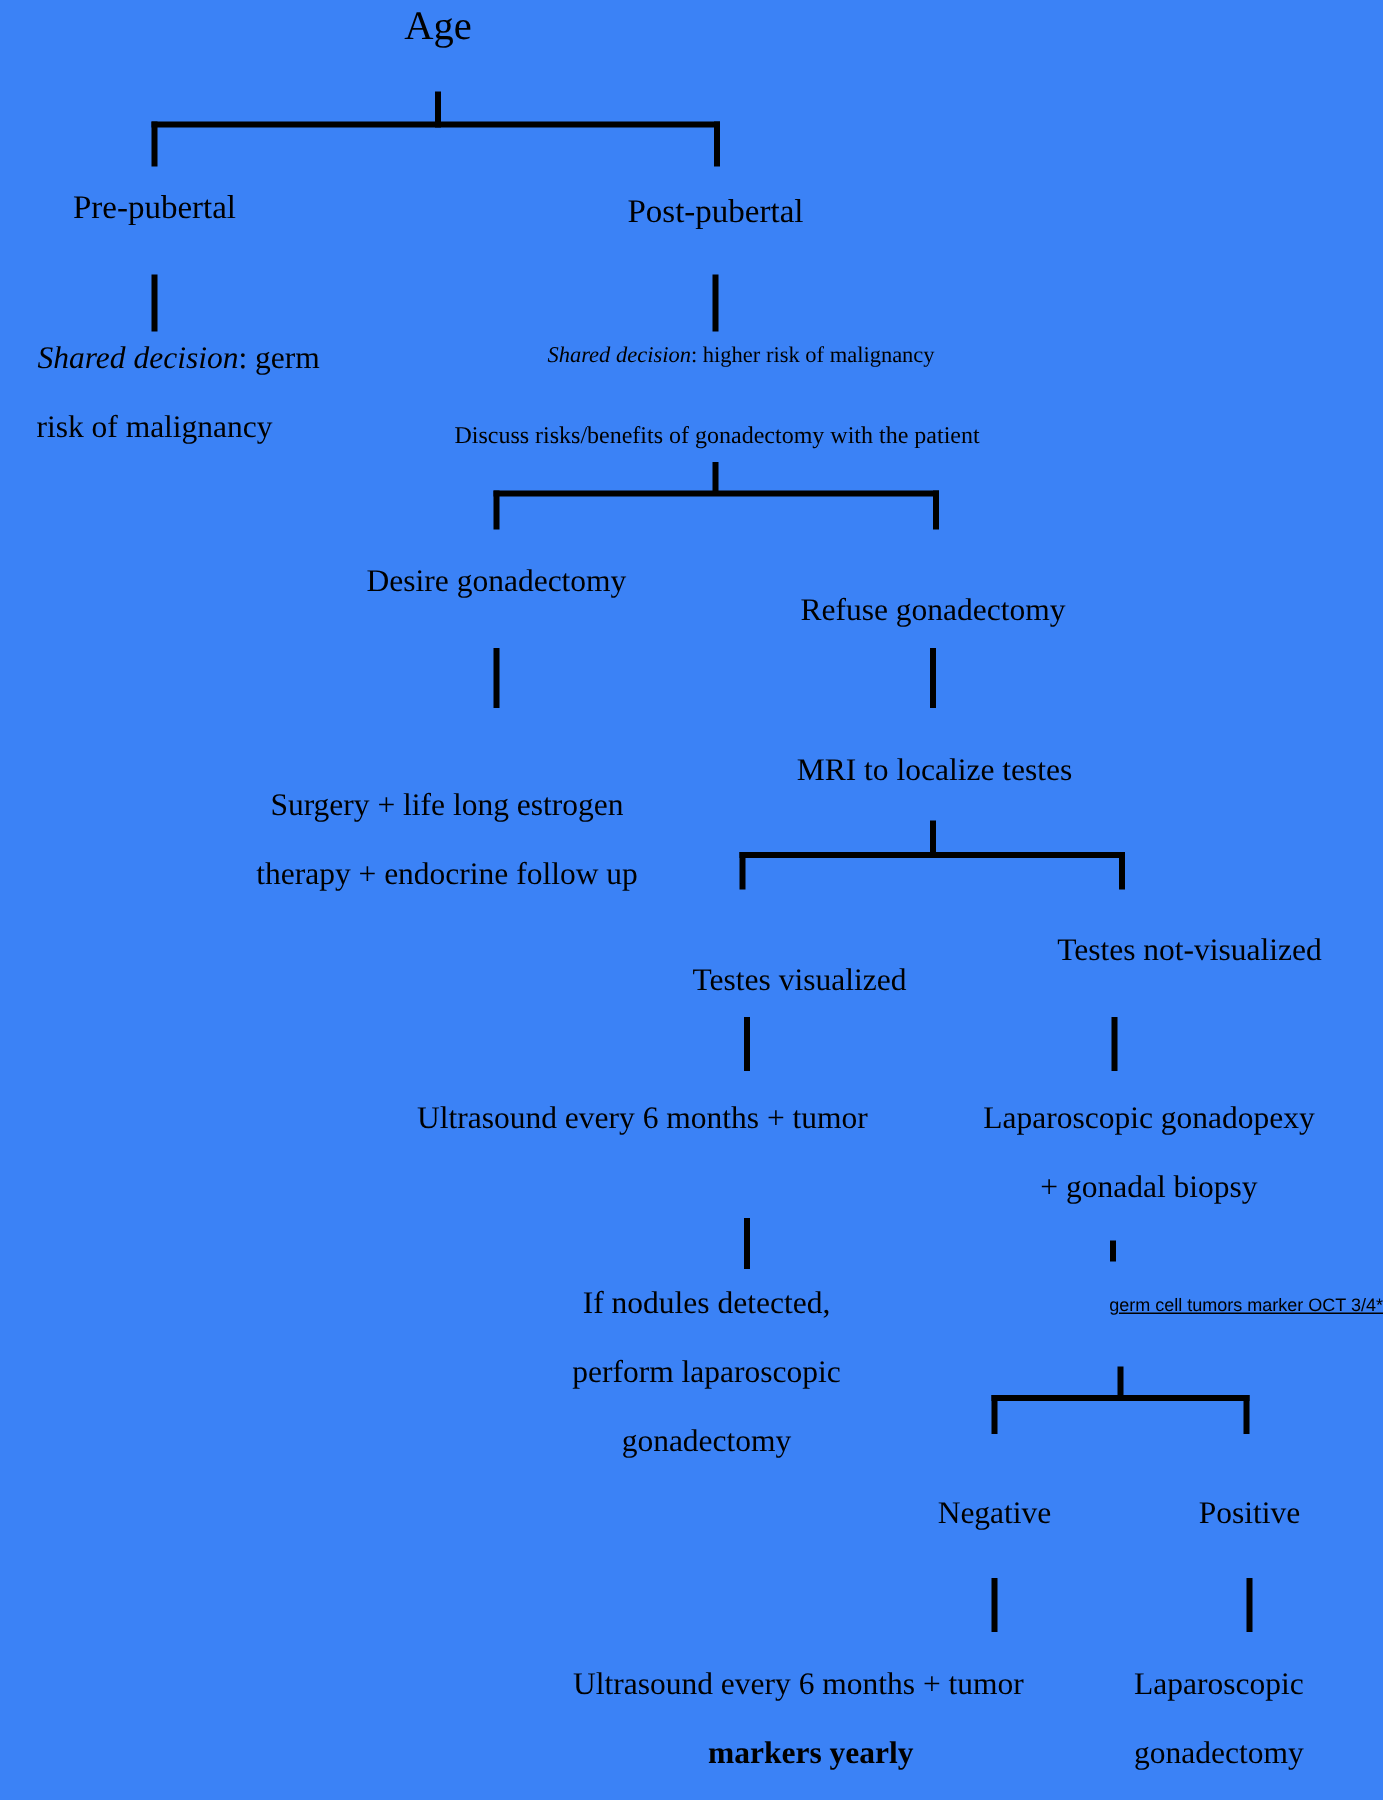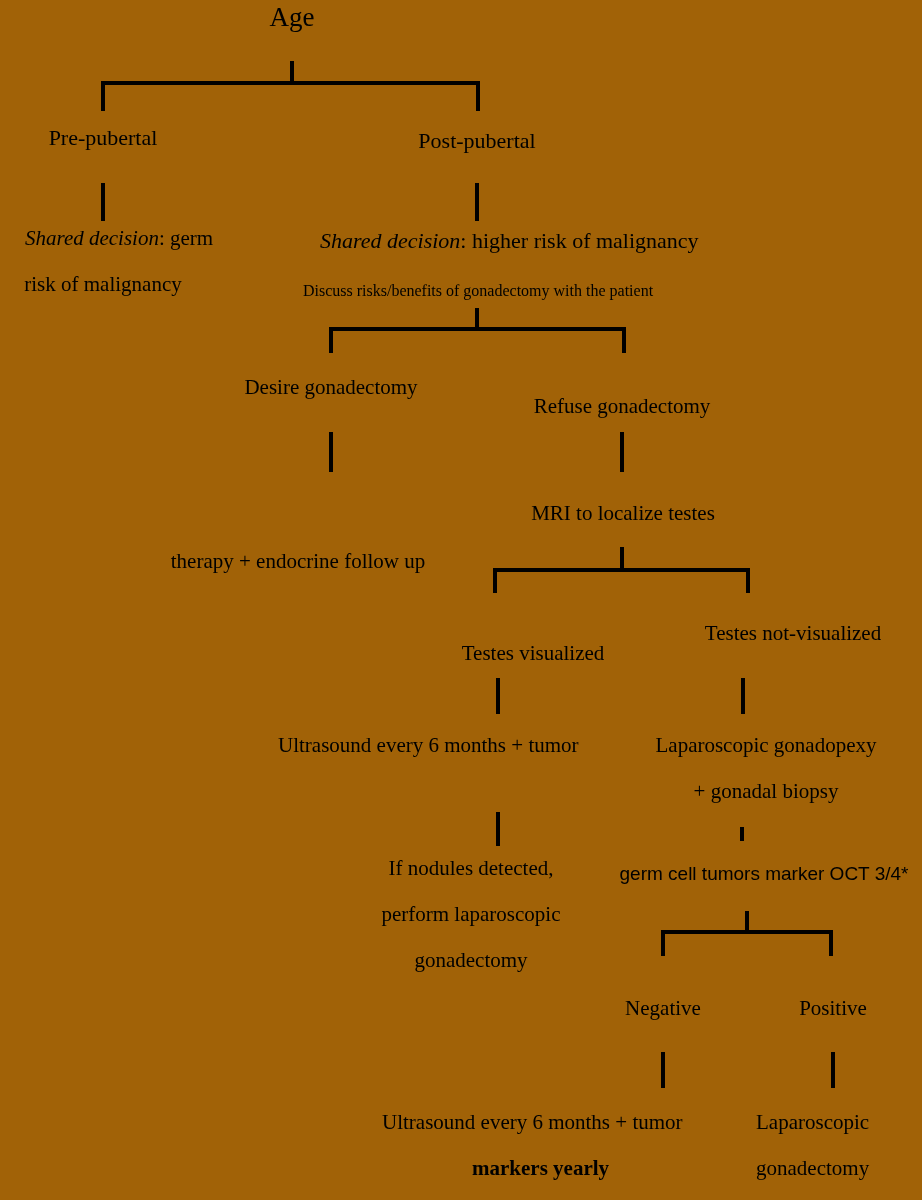--- a/index.html
+++ b/index.html
@@ -5,21 +5,21 @@
 <style>
   html, body {
     margin: 0;
     padding: 0;
     background: #ffffff;
   }
   #canvas {
     position: relative;
     width: 922px;
     height: 1200px;
-    background: #a16207;
+    background: #3b82f6;
     overflow: hidden;
     font-family: "Liberation Serif", "DejaVu Serif", serif;
     color: #000000;
   }
   .node {
     position: absolute;
     text-align: center;
     color: #000;
     line-height: 1.0;
     white-space: nowrap;
@@ -80,21 +80,21 @@
   </div>
 
   <div class="vline" style="left:101px; top:183px; width:4px; height:38px;"></div>
   <div class="vline" style="left:475px; top:183px; width:4px; height:38px;"></div>
 
   <div class="node" style="left:-7px; top:228px; width:220px; font-size:21px;">
     <span class="ln"><span class="it">Shared decision</span><span>: germ</span></span>
     <span class="ln" style="margin-top:25px;">risk of malignancy</span>
   </div>
 
-  <div class="node" style="left:288px; top:230px; width:380px; font-size:22px;">
+  <div class="node" style="left:288px; top:230px; width:380px; font-size:15px;">
     <span class="ln"><span class="it">Shared decision</span><span>: higher risk of malignancy</span></span>
   </div>
 
   <div class="node" style="left:282px; top:283px; width:392px; font-size:16px;">
     <span class="ln">Discuss risks/benefits of gonadectomy with the patient</span>
   </div>
 
   <div class="vline" style="left:475px; top:308px; width:4px; height:22px;"></div>
   <div class="bracket" style="left:329px; top:327px; width:297px; height:26px;">
     <div class="bar" style="width:297px;"></div>
@@ -110,20 +110,21 @@
   </div>
 
   <div class="vline" style="left:329px; top:432px; width:4px; height:40px;"></div>
   <div class="vline" style="left:620px; top:432px; width:4px; height:40px;"></div>
 
   <div class="node" style="left:523px; top:503px; width:200px; font-size:21px;">
     <span class="ln">MRI to localize testes</span>
   </div>
 
   <div class="node" style="left:163px; top:526px; width:270px; font-size:21px;">
+    <span class="ln">Surgery + life long estrogen</span>
     <span class="ln" style="margin-top:25px;">therapy + endocrine follow up</span>
   </div>
 
   <div class="vline" style="left:620px; top:547px; width:4px; height:24px;"></div>
   <div class="bracket" style="left:493px; top:568px; width:257px; height:25px;">
     <div class="bar" style="width:257px;"></div>
     <div class="leg" style="left:0px; height:25px;"></div>
     <div class="leg" style="left:253px; height:25px;"></div>
   </div>
 
@@ -148,21 +149,21 @@
 
   <div class="vline" style="left:496px; top:812px; width:4px; height:34px;"></div>
   <div class="vline" style="left:740px; top:827px; width:4px; height:14px;"></div>
 
   <div class="node" style="left:341px; top:858px; width:260px; font-size:21px;">
     <span class="ln">If nodules detected,</span>
     <span class="ln" style="margin-top:25px;">perform laparoscopic</span>
     <span class="ln" style="margin-top:25px;">gonadectomy</span>
   </div>
 
-  <div class="node sans" style="left:606px; top:864px; width:316px; font-size:19px; text-align:center;">
+  <div class="node sans" style="left:606px; top:864px; width:316px; font-size:12px; text-align:right;text-decoration:underline;">
     <span class="ln">germ cell tumors marker OCT 3/4*</span>
   </div>
 
   <div class="vline" style="left:745px; top:911px; width:4px; height:22px;"></div>
   <div class="bracket" style="left:661px; top:930px; width:172px; height:26px;">
     <div class="bar" style="width:172px;"></div>
     <div class="leg" style="left:0px; height:26px;"></div>
     <div class="leg" style="left:168px; height:26px;"></div>
   </div>
 

